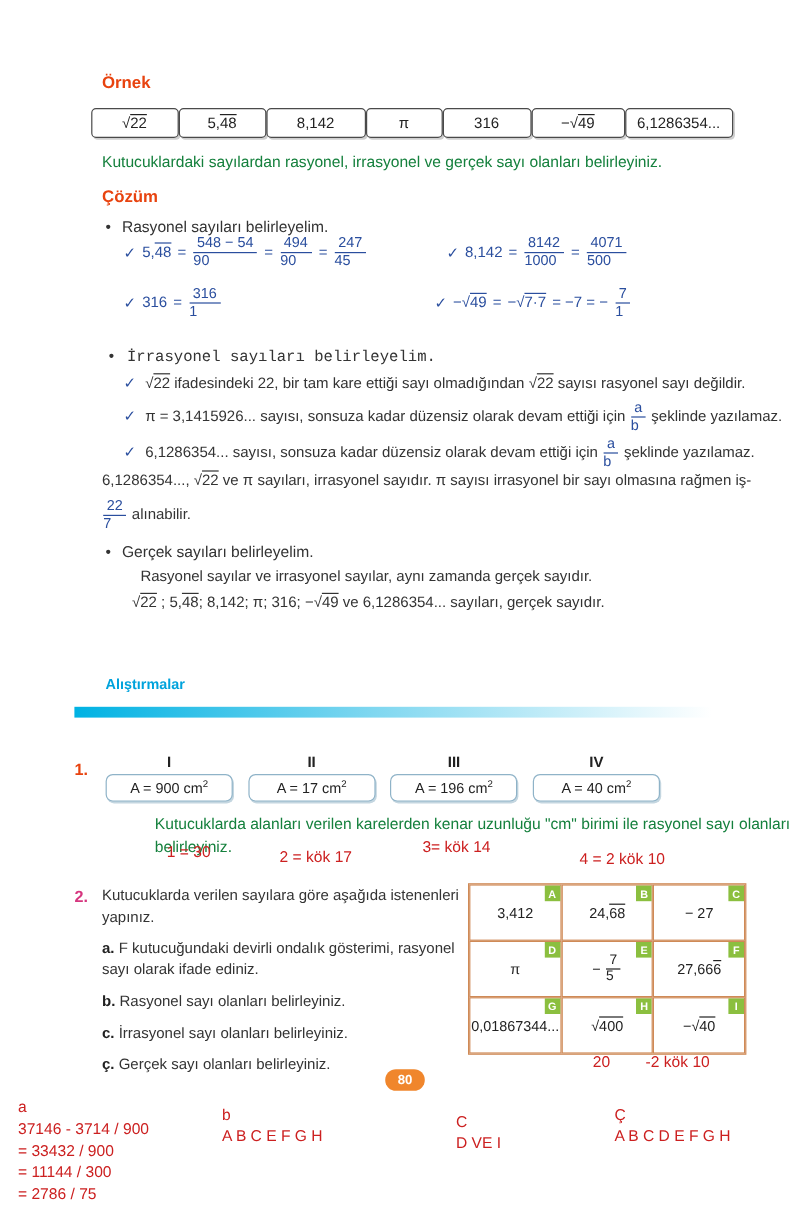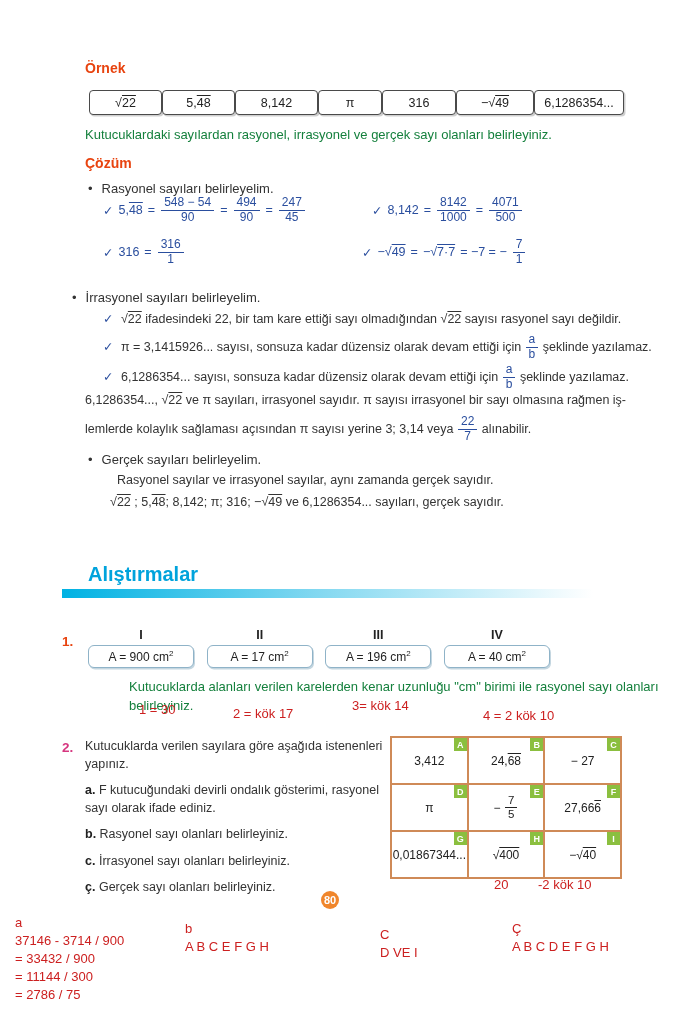--- a/index.html
+++ b/index.html
@@ -3,41 +3,41 @@
 <meta charset="utf-8">
 <style>
   * { margin:0; padding:0; box-sizing:border-box; }
   html,body { width:676px; height:1024px; }
   body { background:#ffffff; font-family:"Liberation Sans", sans-serif; color:#333; font-size:13px; }
   .page { position:relative; width:676px; height:1024px; overflow:hidden; background:#fff; }
 
   .red-head { position:absolute; color:#e8430f; font-size:14px; font-weight:bold; }
   .body-text { position:absolute; font-size:13px; color:#15803d; line-height:1.45; }
 
-  .box-row { position:absolute; left:62px; top:90px; width:562px; display:flex; justify-content:flex-end; }
+  .box-row { position:absolute; left:62px; top:90px; width:562px; display:flex; justify-content:center; }
   .num-box { border:1.4px solid #4a4a4a; border-radius:4px; height:25px; background:#fff;
              display:flex; align-items:center; justify-content:center; font-size:12.5px; color:#222;
              box-shadow:1.5px 1.5px 0 #cfcfcf; }
 
   .bullet-line { position:absolute; font-size:13px; color:#333; white-space:nowrap; }
   .bullet { margin-right:9px; }
 
   .math { position:absolute; display:flex; align-items:center; gap:5px; color:#2a4e9e; font-size:12.5px; white-space:nowrap; }
   .chk { color:#2a4e9e; }
-  .frac { display:inline-flex; flex-direction:column; align-items:center; line-height:1.15; font-size:12px; vertical-align:middle; margin:0 1px; }
+  .frac { display:inline-flex; flex-direction:column; line-height:1.15; font-size:12px; vertical-align:middle; margin:0 1px; }
   .frac .fn { border-bottom:1.2px solid currentColor; padding:0 3px; }
   .over { text-decoration:overline; }
   .sq { white-space:nowrap; }
   .sq .rad { text-decoration:overline; }
 
   .math-text { position:absolute; font-size:12.5px; color:#333; white-space:nowrap; }
   .math-text .chk { margin-right:4px; }
   .math-text .frac { color:#2a4e9e; }
 
-  .alis-title { position:absolute; left:88px; top:563px; color:#00a3dc; font-size:20px; font-weight:bold; }
+  .alis-title { position:absolute; left:88px; top:563px; color:#00a3dc; font-size:12px; font-weight:bold; }
   .alis-bar { position:absolute; left:62px; top:589px; width:553px; height:9px;
               background:linear-gradient(to right, #00b2e3, #7fd7f0 45%, #ffffff 96%); }
 
   .ex-num { position:absolute; font-size:13.5px; font-weight:bold; }
   .ex1-num { color:#e8430f; }
   .ex2-num { color:#d6367f; }
 
   .ex1-row { position:absolute; left:88px; top:628px; width:462px; display:flex; justify-content:space-between; }
   .ex1-group { width:106px; }
   .roman { text-align:center; font-weight:bold; font-size:12.5px; color:#222; margin-bottom:3px; }
@@ -53,21 +53,21 @@
   .ex2-text b { color:#222; }
 
   .grid2 { position:absolute; left:390px; top:736px; width:232px; display:grid;
            grid-template-columns:repeat(3,1fr); border:1.5px solid #cf8a57; background:#fff; }
   .gcell { position:relative; height:47px; border:0.8px solid #cf8a57;
            display:flex; align-items:center; justify-content:center; font-size:12px; color:#222; }
   .gcell .frac { font-size:11.5px; color:#222; }
   .glabel { position:absolute; top:0; right:0; width:13px; height:13px; background:#8bbf3f; color:#fff;
             font-size:9px; font-weight:bold; display:flex; align-items:center; justify-content:center; }
 
-  .badge { position:absolute; left:321px; top:891px; width:18px; height:18px; background:#f0862c;
+  .badge { position:absolute; left:321px; top:891px; width:33px; height:18px; background:#f0862c;
            border-radius:10px; color:#fff; font-size:11px; font-weight:bold;
            display:flex; align-items:center; justify-content:center; }
 </style>
 </head>
 <body>
 
 <div class="page">
 
   <div class="red-head" style="left:85px; top:60px;">Örnek</div>
 
@@ -153,21 +153,21 @@
     <span class="sq"><span>−√</span><span class="rad">49</span></span>
     <span>=</span>
     <span class="sq"><span>−√</span><span class="rad">7·7</span></span>
     <span>= −7 = −</span>
     <span class="frac">
         <span class="fn">7</span>
         <span class="fd">1</span>
       </span>
   </div>
 
-  <div class="bullet-line" style="left:72px; top:290px;">
+  <div class="bullet-line" style="left:89px; top:290px;font-family:Liberation Mono, monospace;">
     <span class="bullet">•</span><span>İrrasyonel sayıları belirleyelim.</span>
   </div>
 
   <div class="math-text" style="left:103px; top:311px;">
     <span class="chk">✓</span>
     <span class="sq"><span>√</span><span class="rad">22</span></span><span> ifadesindeki 22, bir tam kare ettiği sayı olmadığından </span><span class="sq"><span>√</span><span class="rad">22</span></span><span> sayısı rasyonel sayı değildir.</span>
   </div>
 
   <div class="math-text" style="left:103px; top:333px;">
     <span class="chk">✓</span>
@@ -182,21 +182,21 @@
     <span>6,1286354... sayısı, sonsuza kadar düzensiz olarak devam ettiği için </span><span class="frac">
         <span class="fn">a</span>
         <span class="fd">b</span>
       </span><span> şeklinde yazılamaz.</span>
   </div>
 
   <div class="math-text" style="left:85px; top:393px;">
     <span>6,1286354..., </span><span class="sq"><span>√</span><span class="rad">22</span></span><span> ve π sayıları, irrasyonel sayıdır. π sayısı irrasyonel bir sayı olmasına rağmen iş-</span>
   </div>
   <div class="math-text" style="left:85px; top:415px;">
-    <span>lemlerde kolaylık sağlaması açısından π sayısı yerine 3; 3,14 veya </span><span class="frac">
+    <span class="frac">
         <span class="fn">22</span>
         <span class="fd">7</span>
       </span><span> alınabilir.</span>
   </div>
 
   <div class="bullet-line" style="left:88px; top:452px;">
     <span class="bullet">•</span><span>Gerçek sayıları belirleyelim.</span>
   </div>
   <div class="math-text" style="left:117px; top:473px;">Rasyonel sayılar ve irrasyonel sayılar, aynı zamanda gerçek sayıdır.</div>
   <div class="math-text" style="left:110px; top:495px;">

